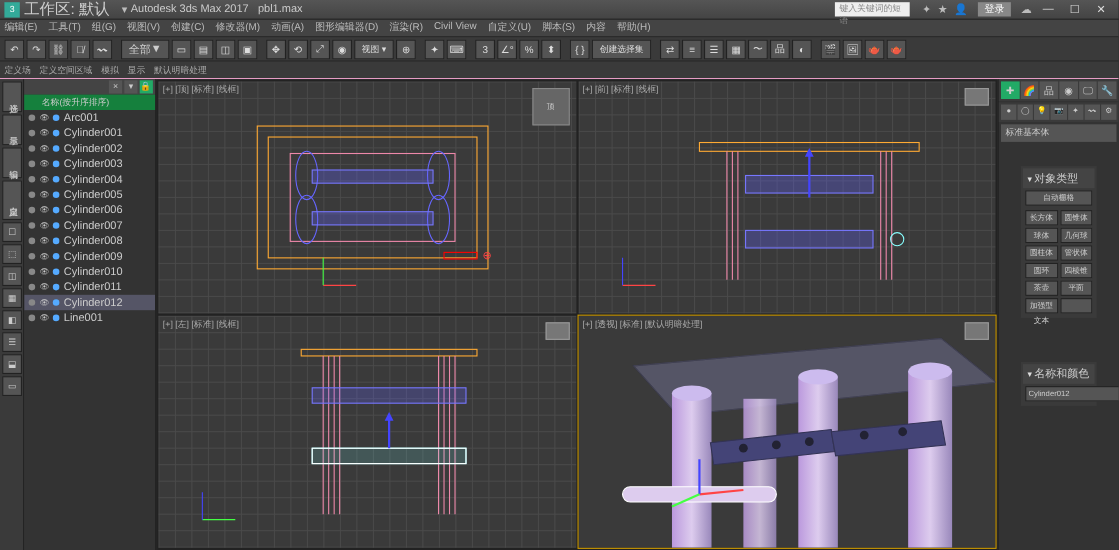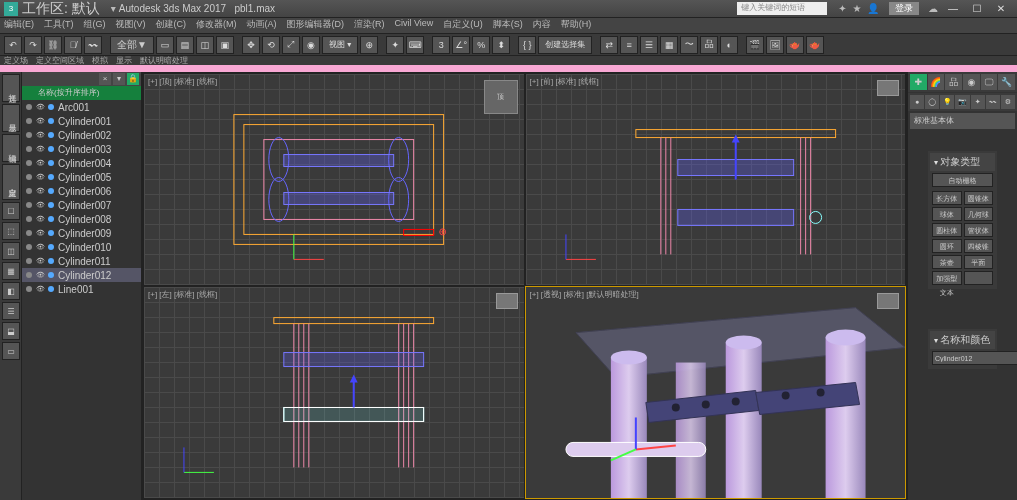--- a/index.html
+++ b/index.html
@@ -1,31 +1,31 @@
 <!DOCTYPE html>
 <html><head>
 <meta charset="utf-8">
 <style>
 *{margin:0;padding:0;box-sizing:border-box;font-family:"Microsoft YaHei",Arial,sans-serif;font-size:10px;color:#ccc;user-select:none}
 body{width:1017px;height:500px;background:#393939;overflow:hidden}
 .titlebar{height:18px;background:linear-gradient(#555,#444);display:flex;align-items:center;padding:0 4px;border-bottom:1px solid #222}
 .titlebar .logo{width:14px;height:14px;background:#3a9;color:#fff;font-size:8px;line-height:14px;text-align:center;margin-right:4px}
 .titlebar .ws{font-size:14px;margin-right:8px}
 .titlebar .center{flex:1;font-size:10px;color:#ddd}
-.titlebar .search{width:90px;height:13px;background:#eee;color:#888;font-size:8px;padding:0 4px;margin-right:8px}
+.titlebar .search{width:68px;height:13px;background:#eee;color:#888;font-size:8px;padding:0 4px;margin-right:8px}
 .titlebar .ticon{margin:0 3px;font-size:10px;color:#bbb}
 .titlebar .signin{background:#888;color:#fff;padding:0 6px;font-size:9px;margin:0 6px}
 .titlebar .winbtn{width:24px;text-align:center;font-size:10px;color:#ddd}
 .menubar{height:16px;background:#444;display:flex;align-items:flex-start;padding:0 4px;border-bottom:1px solid #222}
 .menubar span{font-size:9px;margin-right:10px;color:#bbb}
 .toolbar{height:22px;background:#3a3a3a;display:flex;align-items:center;padding:0 4px;gap:2px;border-bottom:1px solid #222}
 .tbtn{width:18px;height:18px;background:#555;border:1px solid #222;display:flex;align-items:center;justify-content:center;font-size:9px;color:#ddd}
 .tbtn.wide{width:auto;padding:0 6px;font-size:8px}
 .tsep{width:4px}
-.subbar{height:16px;background:#3a3a3a;display:flex;align-items:center;padding:0 4px;border-bottom:7px solid #f9a8d4}
+.subbar{height:16px;background:#3a3a3a;display:flex;align-items:center;padding:0 4px;border-bottom:1px solid #f9a8d4}
 .subbar span{font-size:8px;margin-right:8px;color:#aaa}
 .main{display:flex;height:428px}
 .ltool{width:22px;background:#3a3a3a;border-right:1px solid #222;display:flex;flex-direction:column;gap:2px;padding:2px}
 .lbtn{width:18px;height:18px;background:#555;border:1px solid #222;font-size:8px;display:flex;align-items:center;justify-content:center}
 .scene{width:120px;background:#333;border-right:1px solid #222;display:flex;flex-direction:column}
 .scene-hdr{height:14px;background:#444;display:flex;align-items:center;justify-content:flex-end;padding:0 2px;gap:2px}
 .scene-hdr .sb{width:12px;height:12px;background:#555;font-size:8px;text-align:center;line-height:12px}
 .scene-hdr .sb.lock{background:#2a6}
 .scene-sort{height:14px;background:#15803d;padding:0 16px;font-size:8px;line-height:14px}
 .scene-list{flex:1;overflow:hidden}

